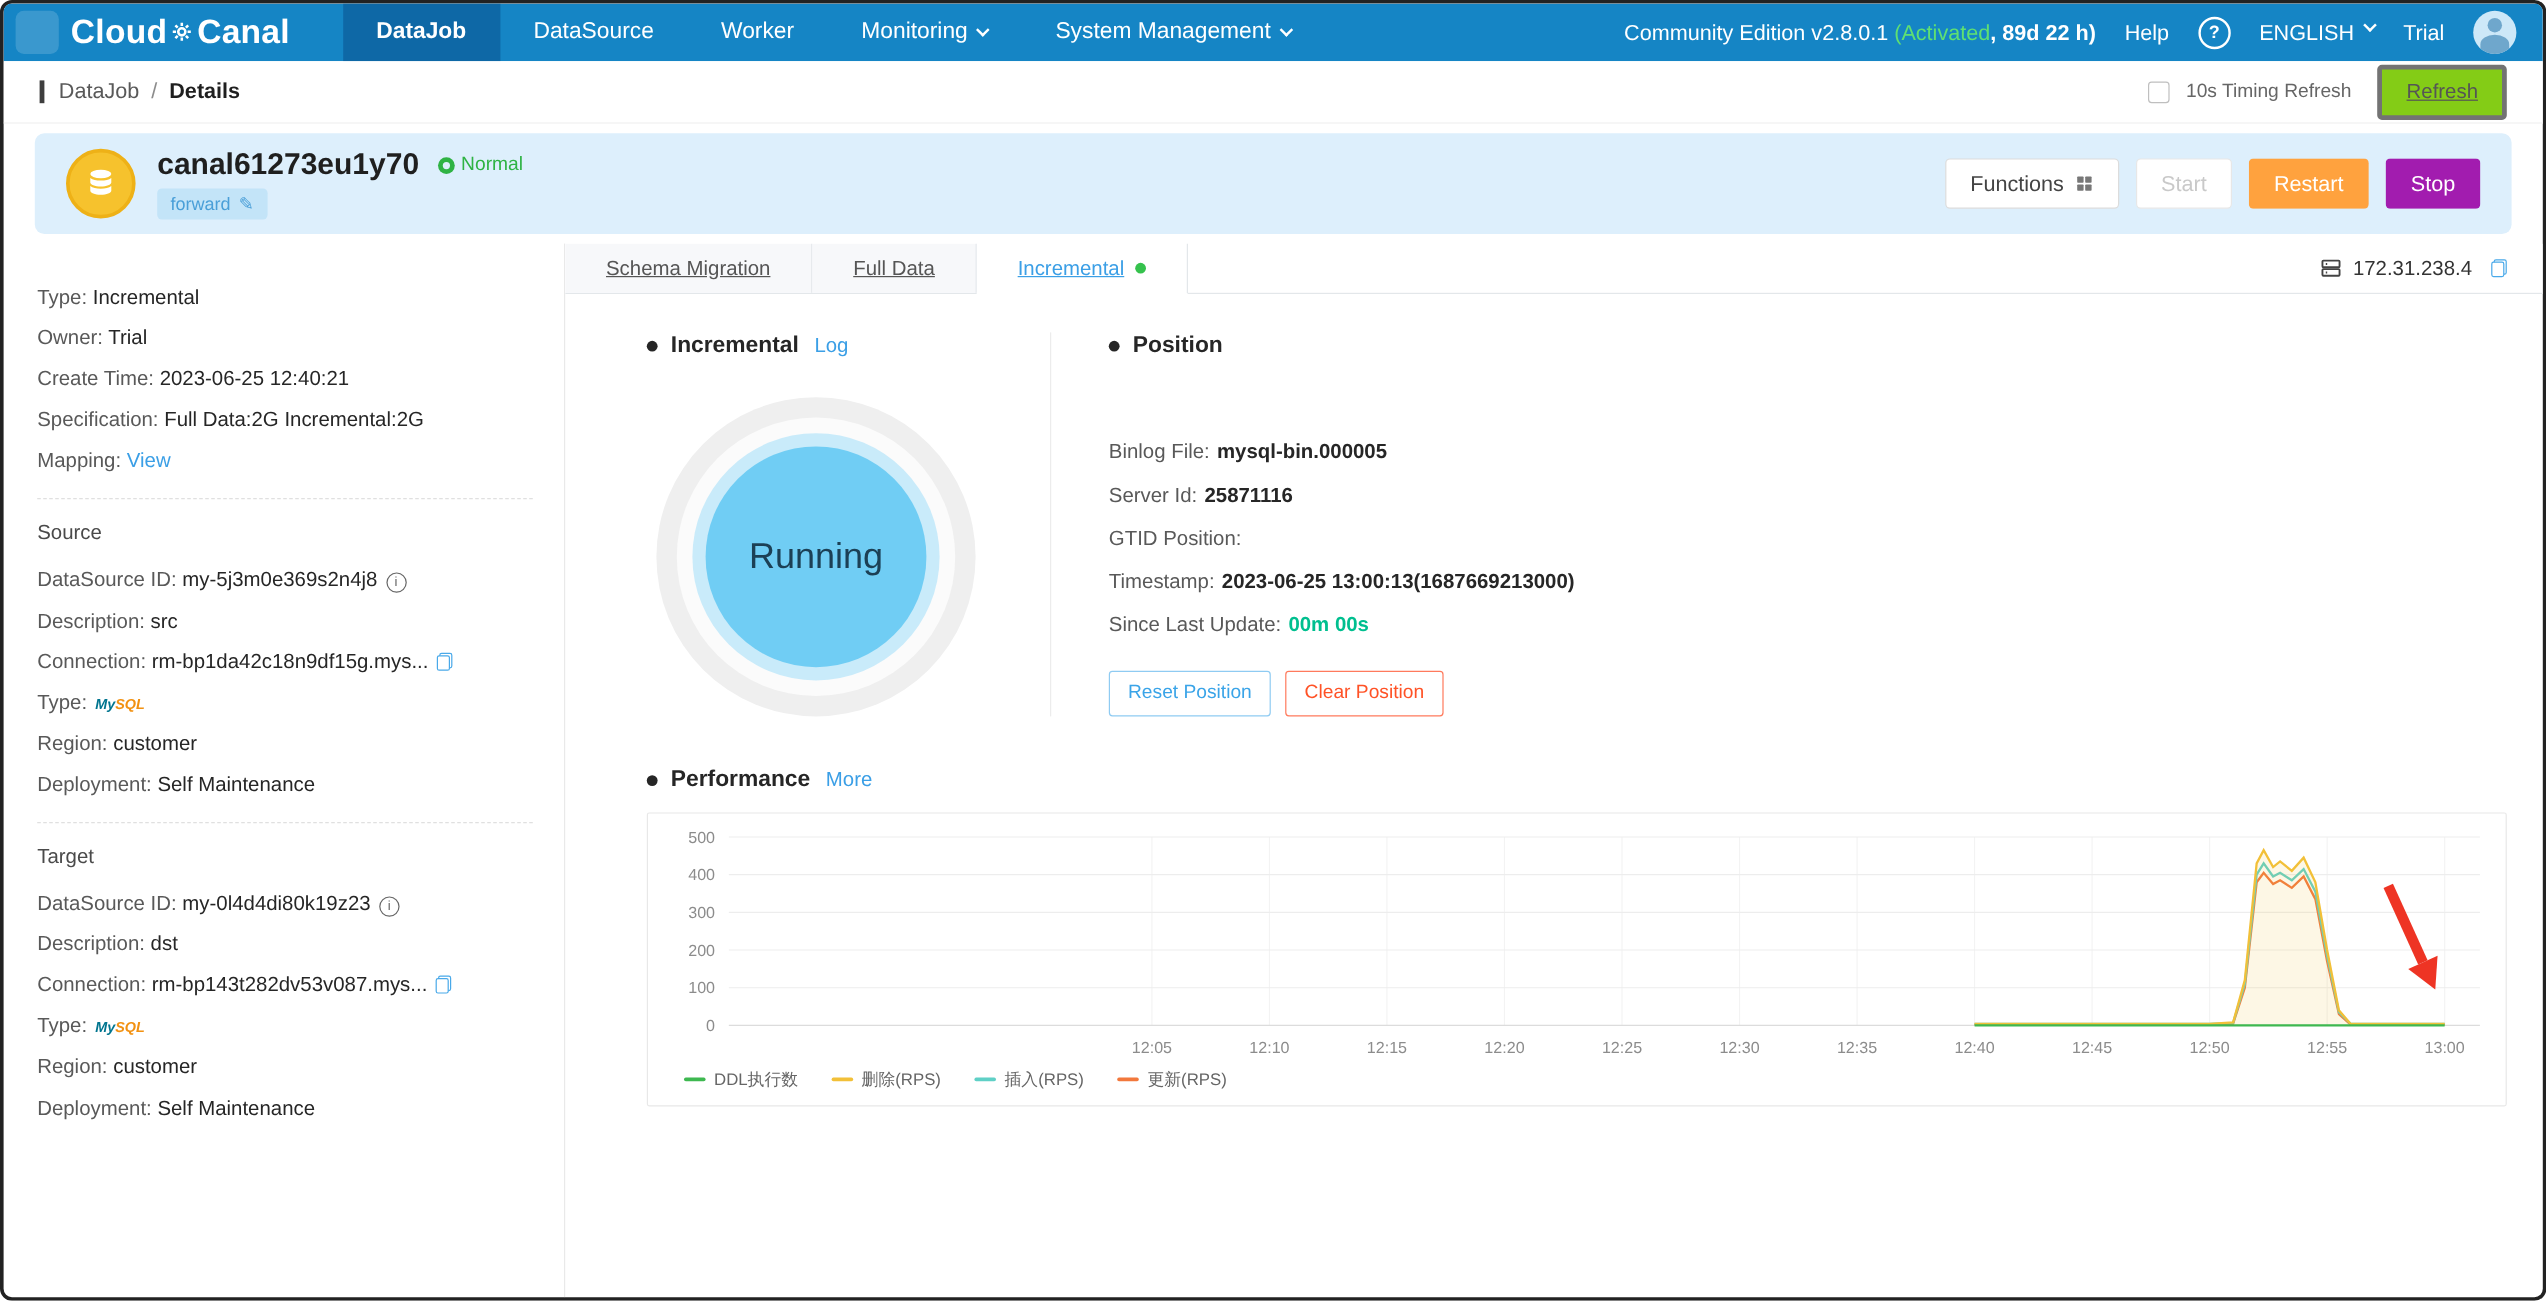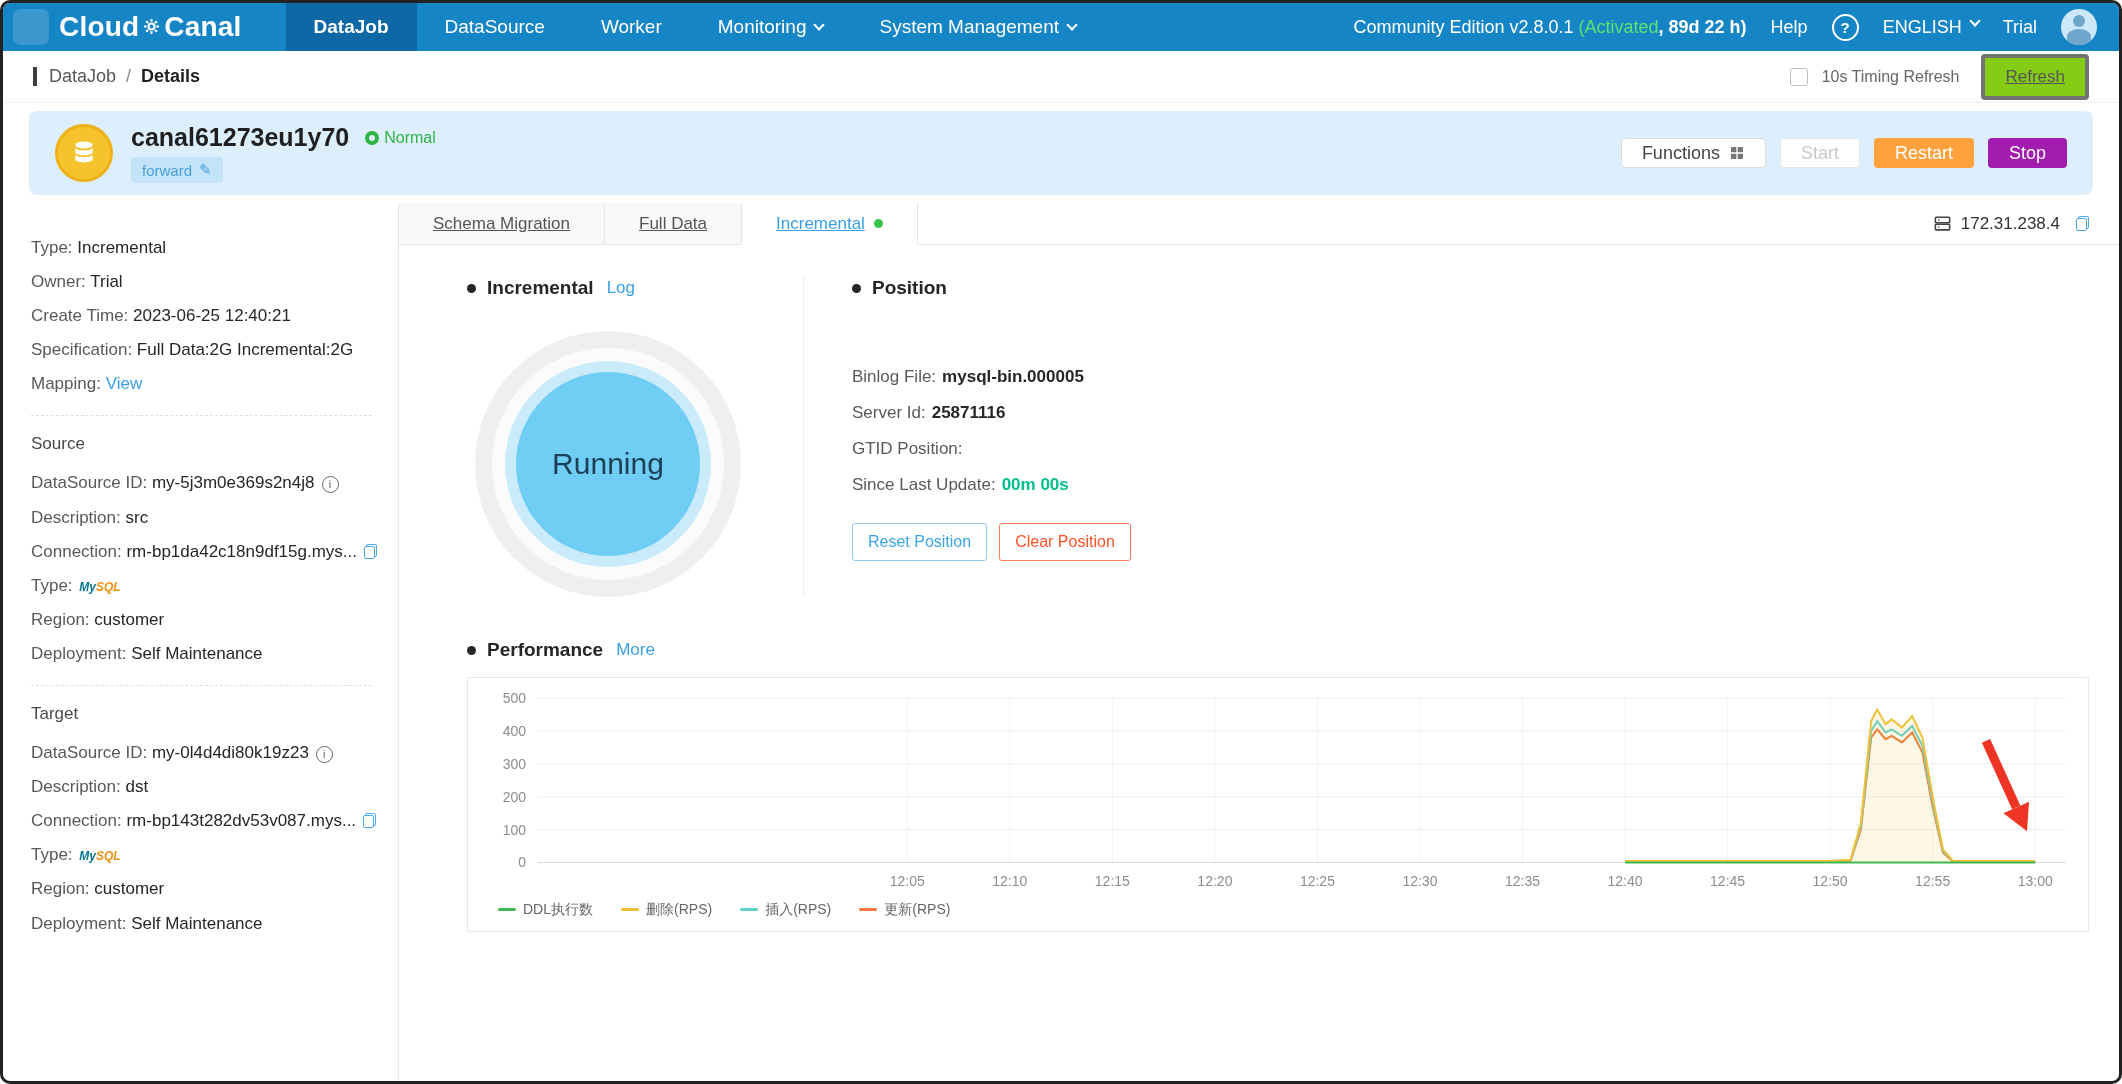--- a/index.html
+++ b/index.html
@@ -42,29 +42,29 @@
   .job-icon { width:58px; height:58px; border-radius:50%; background:#f6c22d; border:3px solid #eeb117; display:flex; align-items:center; justify-content:center; flex-shrink:0; }
   .job-main { margin-left:18px; }
   .job-title-row { display:flex; align-items:center; gap:16px; }
   .job-name { font-size:25px; font-weight:bold; color:#1f1f1f; }
   .status-normal { display:flex; align-items:center; gap:5px; color:#2fb344; font-size:16px; }
   .n-dot { width:14px; height:14px; border-radius:50%; background:#2fb344; position:relative; }
   .n-dot::after { content:""; position:absolute; inset:4px; background:#ddeffc; border-radius:50%; }
   .job-tag { margin-top:5px; display:inline-flex; align-items:center; gap:7px; background:#c3e4f8; color:#4a9fd8; font-size:15px; padding:4px 11px; border-radius:4px; cursor:pointer; }
   .edit-ic { font-size:15px; color:#4a9fd8; }
   .job-buttons { margin-left:auto; display:flex; gap:14px; }
-  .btn { height:30px; padding:0 20px; border-radius:4px; font-size:18px; display:inline-flex; align-items:center; gap:9px; border:1px solid transparent; cursor:pointer; background:#fff; }
+  .btn { height:42px; padding:0 20px; border-radius:4px; font-size:18px; display:inline-flex; align-items:center; gap:9px; border:1px solid transparent; cursor:pointer; background:#fff; }
   .btn-functions { border-color:#dcdcdc; color:#444; }
   .btn-start { border-color:#e7e7e7; color:#c9c9c9; cursor:not-allowed; }
   .btn-restart { background:#ffa23e; color:#fff; }
   .btn-stop { background:#a21caf; color:#fff; }
 
   
   .content-row { flex:1; display:flex; min-height:0; }
-  .sidebar { width:396px; border-right:1px solid #e9e9e9; padding:34px 26px 0 28px; flex-shrink:0; overflow:hidden; }
+  .sidebar { width:468px; border-right:1px solid #e9e9e9; padding:34px 26px 0 28px; flex-shrink:0; overflow:hidden; }
   .s-row { font-size:17px; color:#595959; margin-bottom:12px; line-height:1.3; white-space:nowrap; }
   .s-value { color:#262626; }
   .link { color:#3b9fe6; cursor:pointer; }
   .s-divider { border-top:1px dashed #e0e0e0; margin:20px 0 18px; }
   .s-title { font-size:17px; color:#4a4a4a; margin-bottom:18px; }
   .icon-info { display:inline-block; width:17px; height:17px; border:1px solid #666; border-radius:50%; text-align:center; line-height:15px; font-size:11px; color:#666; margin-left:7px; cursor:pointer; }
   .icon-copy { display:inline-block; position:relative; width:13px; height:15px; margin-left:7px; cursor:pointer; vertical-align:-2px; }
   .icon-copy::before { content:""; position:absolute; right:0; top:0; width:9px; height:11px; border:1.4px solid #49a9e9; border-radius:2px; background:#fff; }
   .icon-copy::after { content:""; position:absolute; left:0; bottom:0; width:9px; height:11px; border:1.4px solid #49a9e9; border-radius:2px; background:#fff; }
   .mysql-logo { font-size:12px; font-style:italic; font-weight:bold; margin-left:2px; }
@@ -295,20 +295,21 @@
 
         <div class="right-col">
           <div class="section-head">
             <span class="bullet"></span>
             <span>Position</span>
           </div>
           <div class="pos-rows" id="pos-rows">
               <div class="p-row"><span class="p-label">Binlog File:</span><span class="p-value">mysql-bin.000005</span></div>
               <div class="p-row"><span class="p-label">Server Id:</span><span class="p-value">25871116</span></div>
               <div class="p-row"><span class="p-label">GTID Position:</span><span class="p-value"></span></div>
+              <div class="p-row"><span class="p-label">Timestamp:</span><span class="p-value">2023-06-25 13:00:13(1687669213000)</span></div>
               <div class="p-row"><span class="p-label">Since Last Update:</span><span class="p-value teal">00m 00s</span></div>
             </div>
           <div class="pos-buttons">
             <button class="btn-outline btn-reset">Reset Position</button>
             <button class="btn-outline btn-clear">Clear Position</button>
           </div>
         </div>
       </div>
 
       <div class="perf-head">

